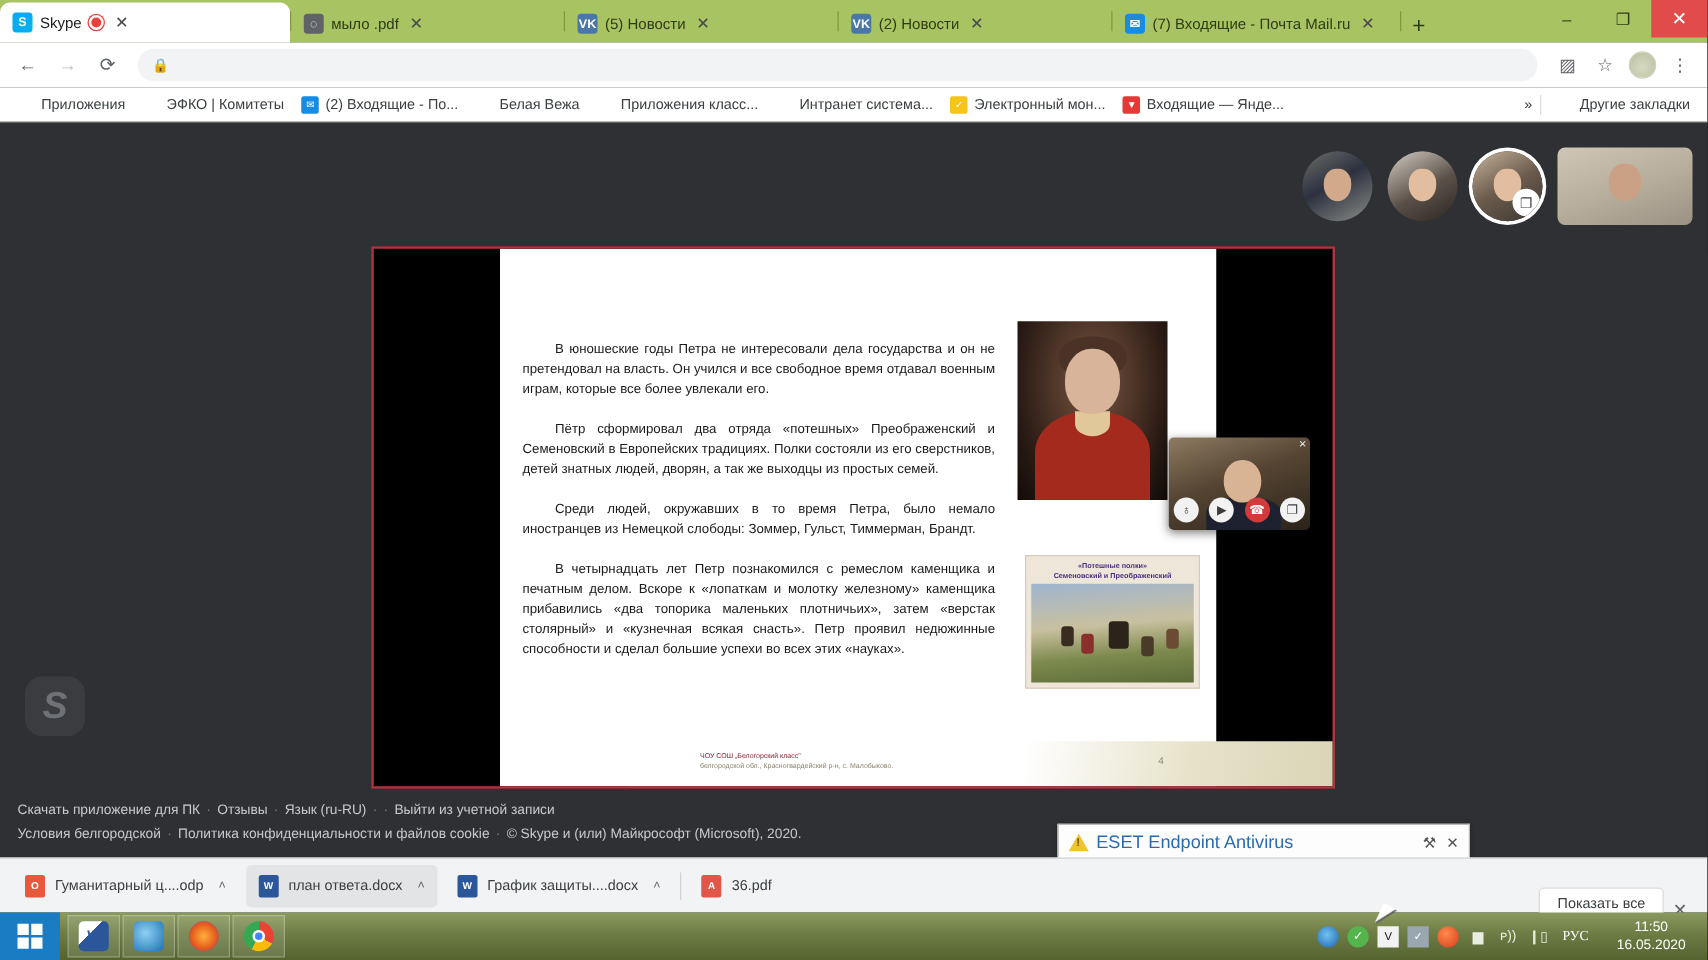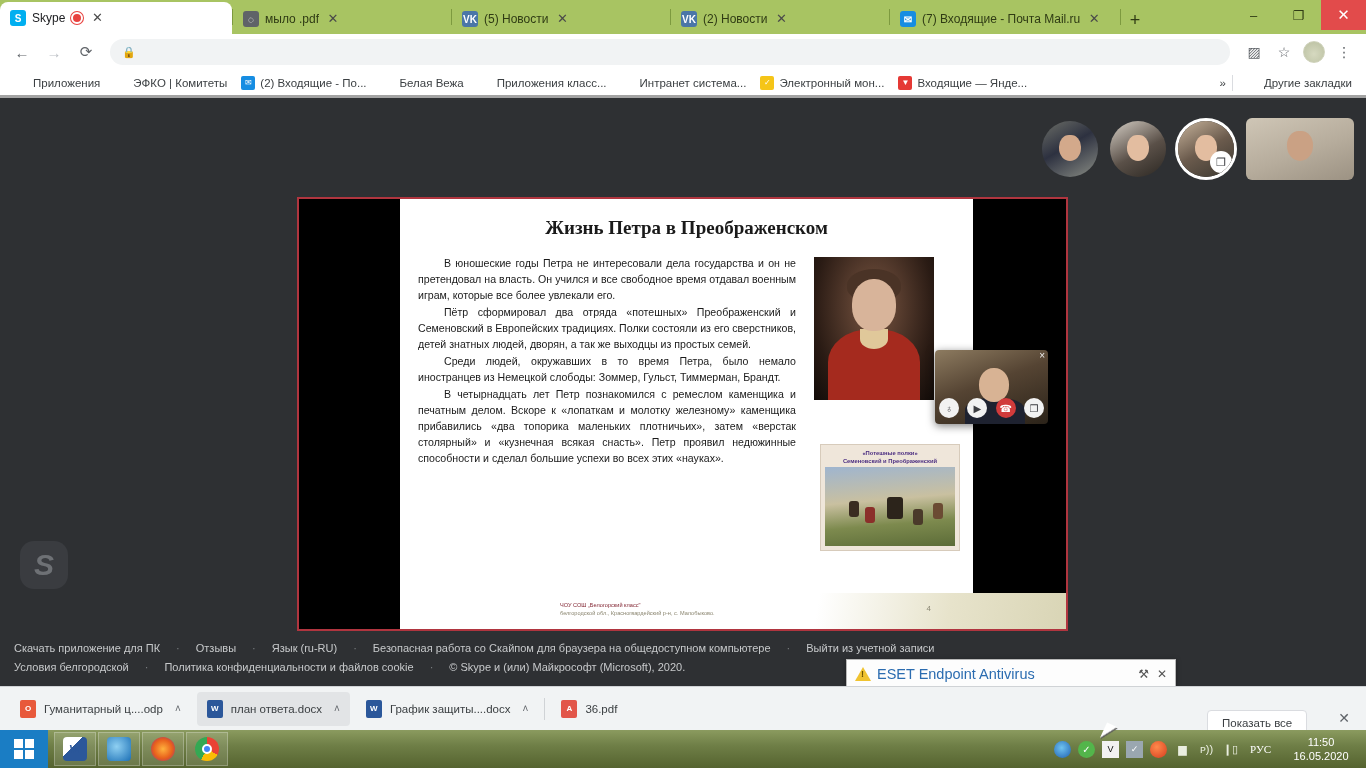--- a/index.html
+++ b/index.html
@@ -82,21 +82,21 @@
   .avatar-btn {
     width: 22px; height: 22px; border-radius: 50%;
     background: radial-gradient(circle at 50% 60%, #d6d9c0, #b9bfa0);
     border: 1px solid #cfd2bb;
   }
 
   
   .bookmarks {
     position: absolute; left: 0; top: 70px; width: 1366px; height: 28px;
     background: #fff; display: flex; align-items: center; padding: 0 8px;
-    font-size: 11.5px; color: #3c4043; border-bottom: 3px solid #a3a3a3;
+    font-size: 11.5px; color: #3c4043; border-bottom: 1px solid #a3a3a3;
     gap: 2px;
   }
   .bm { display: flex; align-items: center; gap: 5px; padding: 3px 6px; border-radius: 4px;
         white-space: nowrap; cursor: pointer; }
   .bm .ic { width: 14px; height: 14px; flex: 0 0 14px; border-radius: 2px;
             display: flex; align-items: center; justify-content: center;
             font-size: 8px; color: #fff; }
   .ic-apps { background: none; color:#4285f4; font-size: 13px; }
   .ic-globe { background: none; color: #9aa0a6; font-size: 12px; }
   .ic-mail { background: #168de2; }
@@ -158,21 +158,21 @@
   .slide-title {
     position: absolute; left: 0; right: 0; top: 18px; text-align: center;
     font-size: 19px; font-weight: bold; color: #1a1a1a;
     font-family: "Liberation Serif", serif;
   }
   .slide-body {
     position: absolute; left: 18px; top: 56px; width: 378px;
     font-size: 10.6px; line-height: 16px; color: #1a1a1a; text-align: justify;
     font-family: "Liberation Sans", sans-serif;
   }
-  .slide-body p { text-indent: 26px; margin: 0 0 1px 0; }
+  .slide-body p { text-indent: 26px; margin: 16px 0 1px 0; }
   .slide-img-portrait {
     position: absolute; left: 414px; top: 58px; width: 120px; height: 143px;
     background: radial-gradient(ellipse at 50% 34%, #7a5642 0%, #2a1b14 70%, #120c09 100%);
     overflow: hidden;
   }
   .portrait-head {
     position: absolute; left: 38px; top: 22px; width: 44px; height: 52px;
     border-radius: 48% 48% 46% 46%; background: #d8b49a;
   }
   .portrait-hair {
@@ -242,21 +242,21 @@
     display: flex; align-items: center; justify-content: center;
     font-size: 10px; color: #3b3c40; cursor: pointer;
   }
   .cc.end { background: #d13b3b; color: #fff; }
 
   
   .sk-footer {
     position: absolute; left: 0; bottom: 0; width: 1366px; height: 52px;
     background: #2e3033; color: #c7c9cb; font-size: 11px; padding: 8px 14px;
   }
-  .sk-footer .row { display: flex; align-items: center; gap: 16px; margin-bottom: 7px;
+  .sk-footer .row { display: flex; align-items: center; gap: 5px; margin-bottom: 7px;
                     flex-wrap: nowrap; }
   .sk-footer a { color: #c7c9cb; text-decoration: none; cursor: pointer; white-space: nowrap;}
   .dotsep { color: #7c7f82; }
 
   
   .eset {
     position: absolute; left: 846px; top: 659px; width: 330px; height: 63px;
     background: #fdfdfd; border: 1px solid #b9b9b9; box-shadow: 0 1px 5px rgba(0,0,0,.35);
     padding: 6px 8px;
   }
@@ -288,21 +288,21 @@
   .dl-ic {
     width: 16px; height: 18px; flex: 0 0 16px; border-radius: 2px;
     display: flex; align-items: center; justify-content: center;
     font-size: 8px; color: #fff; font-weight: bold;
   }
   .ic-odp { background: #e8593b; }
   .ic-doc { background: #2b579a; }
   .ic-pdf { background: #e2564a; }
   .dl-caret { color: #5f6368; font-size: 10px; margin-left: 4px; }
   .dl-sep { width: 1px; height: 22px; background: #d0d3d6; }
-  .dl-right { margin-left: auto; display: flex; align-items: flex-start; gap: 25px; margin-top: 28px; }
+  .dl-right { margin-left: auto; display: flex; align-items: flex-end; gap: 1px; margin-top: 28px; }
   .dl-showall {
     border: 1px solid #dadce0; border-radius: 4px; background: #fff;
     padding: 6px 14px; font-size: 11.5px; color: #3c4043; cursor: pointer;
   }
   .dl-close { font-size: 14px; color: #5f6368; cursor: pointer; padding: 0 6px;}
 
   
   .taskbar {
     position: absolute; left: 0; bottom: 0; width: 1366px; height: 38px;
     background: linear-gradient(180deg, #8b9b5f 0%, #6f7f47 40%, #55632f 100%);
@@ -469,21 +469,20 @@
         <span class="face f2"></span>
         <span class="pip-badge">❐</span>
       </div>
       <div class="avatar-rect">
         <span class="face"></span>
       </div>
     </div>
 
     <div class="slide">
       <div class="slide-white">
-        <div class="slide-title">Жизнь Петра в Преображенском</div>
         <div class="slide-body">
           <p>В юношеские годы Петра не интересовали дела государства и он не претендовал на власть. Он учился и все свободное время отдавал военным играм, которые все более увлекали его.</p>
           <p>Пётр сформировал два отряда «потешных» Преображенский и Семеновский в Европейских традициях. Полки состояли из его сверстников, детей знатных людей, дворян, а так же выходцы из простых семей.</p>
           <p>Среди людей, окружавших в то время Петра, было немало иностранцев из Немецкой слободы: Зоммер, Гульст, Тиммерман, Брандт.</p>
           <p>В четырнадцать лет Петр познакомился с ремеслом каменщика и печатным делом. Вскоре к «лопаткам и молотку железному» каменщика прибавились «два топорика маленьких плотничьих», затем «верстак столярный» и «кузнечная всякая снасть». Петр проявил недюжинные способности и сделал большие успехи во всех этих «науках».</p>
         </div>
 
         <div class="slide-img-portrait">
           <span class="portrait-body"></span>
           <span class="portrait-collar"></span>
@@ -527,21 +526,20 @@
     </div>
 
     <div class="sk-footer">
       <div class="row">
         <a>Скачать приложение для ПК</a>
         <span class="dotsep">·</span>
         <a>Отзывы</a>
         <span class="dotsep">·</span>
         <a>Язык (ru-RU)</a>
         <span class="dotsep">·</span>
-        <a>Безопасная работа со Скайпом для браузера на общедоступном компьютере</a>
         <span class="dotsep">·</span>
         <a>Выйти из учетной записи</a>
       </div>
       <div class="row">
         <a>Условия белгородской</a>
         <span class="dotsep">·</span>
         <a>Политика конфиденциальности и файлов cookie</a>
         <span class="dotsep">·</span>
         <span>© Skype и (или) Майкрософт (Microsoft), 2020.</span>
       </div>

